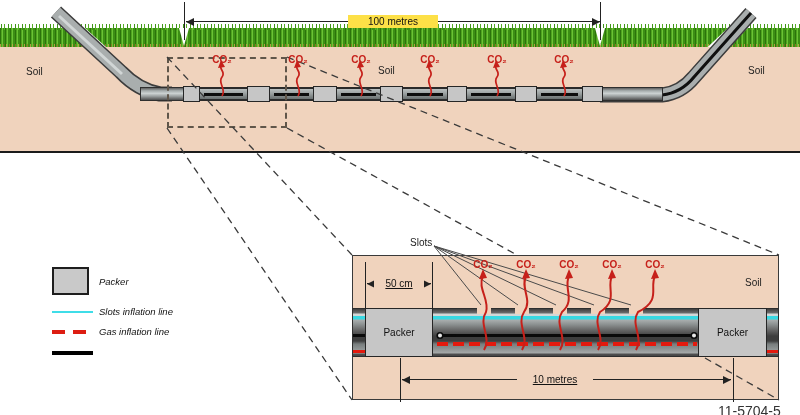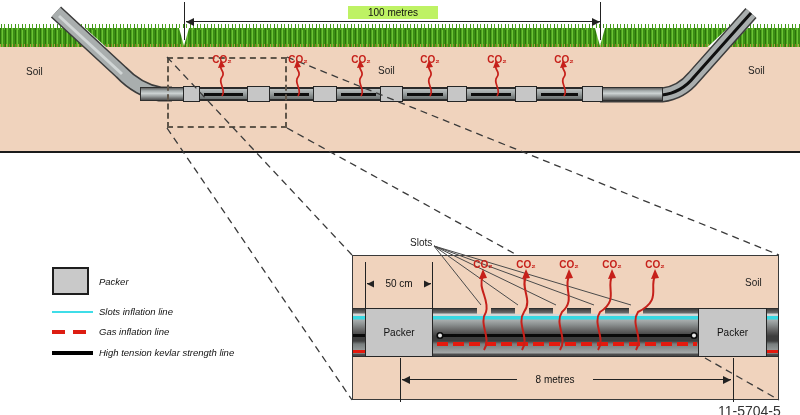--- a/index.html
+++ b/index.html
@@ -65,42 +65,42 @@
       #787d7d 35px,#8f9494 40px,#a5a9a9 44px,
       #515151 45px,#383838 49px); }
   .slot-gap { top:308px; width:14px; height:6px; background:#f0d3bd; z-index:3; }
   .kevlar-line { left:437px; top:334px; width:260px; height:3px; background:#0a0a0a; z-index:3; }
   .kevlar-stub { left:353px; top:334px; width:13px; height:3px; background:#0a0a0a; z-index:3; }
   .red-dash { left:437px; top:342px; width:260px; height:4px; z-index:3;
     background:repeating-linear-gradient(90deg,#e31a0e 0 11px,transparent 11px 16px); }
   .red-stub { top:350px; width:13px; height:3px; background:#e31a0e; z-index:3; }
   .packer-inset { top:308px; height:49px; background:#c6c6c6; border:1px solid #262626; z-index:3;
     display:flex; align-items:center; justify-content:center; font-size:10px; color:#111; }
-  .soilbg { background:#f0d3bd; }
+  .soilbg { background:#f0d3bd;text-decoration:underline; }
   .fig-num { left:718px; top:403px; width:78px; font-size:14px; color:#333; z-index:6; }
 </style>
 </head>
 <body>
 
 <div class="stage">
 
   <div class="abs soil-band"></div>
   <div class="abs grass"></div>
 
   <div class="abs grass-gap" style="left:64px;top:28px;width:42px;height:19px;clip-path:polygon(8% 0,50% 0,100% 100%,58% 100%);"></div>
   <div class="abs grass-gap" style="left:704px;top:28px;width:46px;height:19px;clip-path:polygon(52% 0,95% 0,52% 100%,8% 100%);"></div>
   <div class="abs grass-gap" style="left:179px;top:28px;width:10px;height:18px;clip-path:polygon(0 0,100% 0,50% 100%);"></div>
   <div class="abs grass-gap" style="left:595px;top:28px;width:10px;height:18px;clip-path:polygon(0 0,100% 0,50% 100%);"></div>
 
   <div class="abs vline" style="left:184px;top:2px;height:38px;"></div>
   <div class="abs vline" style="left:600px;top:2px;height:38px;"></div>
   <div class="abs hline" style="left:186px;top:21px;width:414px;"></div>
   <div class="abs ah ah-left" style="left:186px;top:18px;"></div>
   <div class="abs ah ah-right" style="left:592px;top:18px;"></div>
-  <div class="abs dim-text" style="left:348px;top:6px;width:90px;background:#bef264;">100 metres</div>
+  <div class="abs dim-text" style="left:348px;top:15px;width:90px;background:#fde047;">100 metres</div>
 
   <svg id="svg-under" class="layer">
       <path d="M56,12 L121,72 Q138,90 160,94 L172,94" fill="none" stroke="#3c3c3c" stroke-width="15"></path>
       <path d="M56,12 L121,72 Q138,90 160,94 L172,94" fill="none" stroke="#a9aeae" stroke-width="12"></path>
       <path d="M59,16 L122,74" fill="none" stroke="#d8dddd" stroke-width="3" opacity="0.85"></path>
       <path d="M600,95 L662,95 Q681,93 694,77 L751,13" fill="none" stroke="#3c3c3c" stroke-width="15"></path>
       <path d="M600,95 L662,95 Q681,93 694,77 L751,13" fill="none" stroke="#a9aeae" stroke-width="12"></path>
       <path d="M600,95 L662,95 Q681,93 694,77 L751,13" fill="none" stroke="#101010" stroke-width="3"></path>
     </svg>
 
@@ -134,21 +134,20 @@
   <div class="abs lbl co2-lbl" style="left:482px;top:54px;">CO₂</div>
   <div class="abs lbl co2-lbl" style="left:549px;top:54px;">CO₂</div>
 
   <div class="abs legend-swatch"></div>
   <div class="abs legend-lbl" style="left:99px;top:276px;">Packer</div>
   <div class="abs legend-line-cyan"></div>
   <div class="abs legend-lbl" style="left:99px;top:306px;">Slots inflation line</div>
   <div class="abs legend-line-red"></div>
   <div class="abs legend-lbl" style="left:99px;top:326px;">Gas inflation line</div>
   <div class="abs legend-line-black"></div>
-  <div class="abs legend-lbl" style="left:99px;top:347px;">High tension kevlar strength line</div>
 
   <div class="abs inset-box"></div>
   <div class="abs inset-pipe"></div>
   <div id="inset-slots">
       <div class="abs slot-gap" style="left: 477px;"></div>
       <div class="abs slot-gap" style="left: 515px;"></div>
       <div class="abs slot-gap" style="left: 553px;"></div>
       <div class="abs slot-gap" style="left: 591px;"></div>
       <div class="abs slot-gap" style="left: 629px;"></div>
     </div>
@@ -177,21 +176,21 @@
   <div class="abs hline" style="left:367px;top:283px;width:64px;z-index:4;"></div>
   <div class="abs ah ah-left" style="left:367px;top:280px;z-index:4;"></div>
   <div class="abs ah ah-right" style="left:423px;top:280px;z-index:4;"></div>
   <div class="abs dim-text soilbg" style="left:374px;top:277px;width:50px;">50 cm</div>
 
   <div class="abs vline" style="left:400px;top:358px;height:44px;z-index:4;"></div>
   <div class="abs vline" style="left:733px;top:358px;height:44px;z-index:4;"></div>
   <div class="abs hline" style="left:402px;top:379px;width:329px;z-index:4;"></div>
   <div class="abs ah ah-left" style="left:402px;top:376px;z-index:4;"></div>
   <div class="abs ah ah-right" style="left:723px;top:376px;z-index:4;"></div>
-  <div class="abs dim-text soilbg" style="left:517px;top:373px;width:76px;">8 metres</div>
+  <div class="abs dim-text soilbg" style="left:517px;top:373px;width:76px;">10 metres</div>
 
   <svg id="svg-over" class="layer">
       <line x1="167" y1="128" x2="352" y2="400" stroke="#3a3a3a" stroke-width="1.3" stroke-dasharray="7 5"></line>
       <line x1="167" y1="57" x2="352" y2="255" stroke="#3a3a3a" stroke-width="1.3" stroke-dasharray="7 5"></line>
       <line x1="287" y1="57" x2="779" y2="255" stroke="#3a3a3a" stroke-width="1.3" stroke-dasharray="7 5"></line>
       <line x1="287" y1="128" x2="517" y2="255" stroke="#3a3a3a" stroke-width="1.3" stroke-dasharray="7 5"></line>
       <line x1="705" y1="358" x2="779" y2="400" stroke="#3a3a3a" stroke-width="1.3" stroke-dasharray="7 5"></line>
       <line x1="434" y1="246" x2="481" y2="305" stroke="#4a4a4a" stroke-width="1"></line>
       <line x1="434" y1="246" x2="518" y2="305" stroke="#4a4a4a" stroke-width="1"></line>
       <line x1="434" y1="246" x2="556" y2="305" stroke="#4a4a4a" stroke-width="1"></line>

